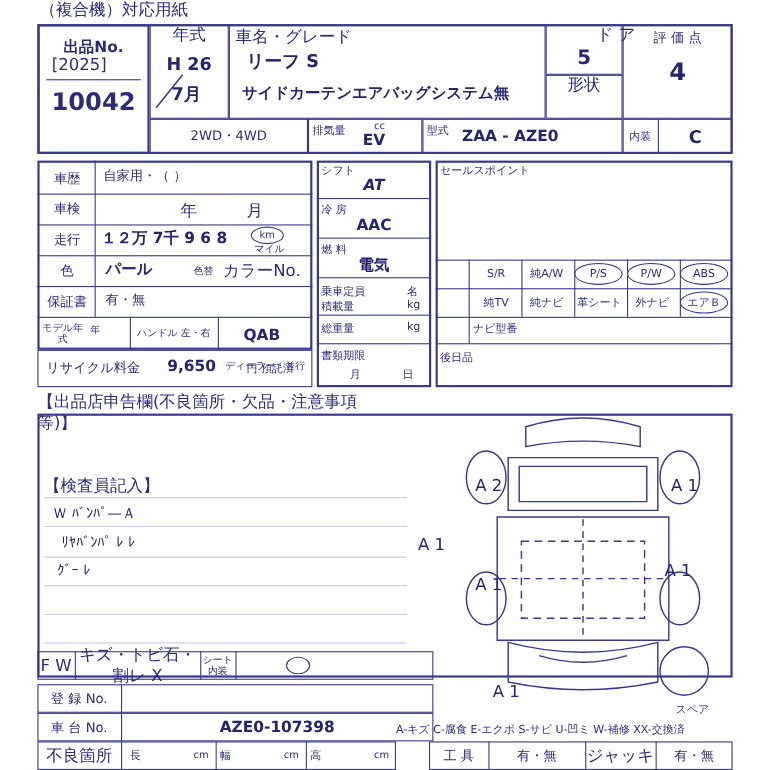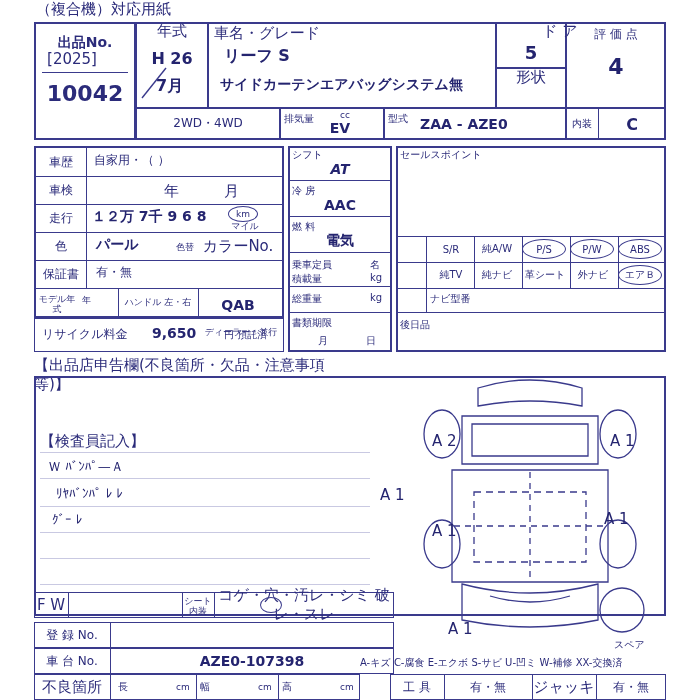--- a/index.html
+++ b/index.html
@@ -236,22 +236,22 @@
   <div class="t f11 hand" style="left:604px;top:510px;width:30px;height:16px;">A 1</div>
   <div class="t f11 hand" style="left:380px;top:486px;width:30px;height:16px;">A 1</div>
   <div class="t f11 hand" style="left:448px;top:620px;width:30px;height:16px;">A 1</div>
   <div class="t f10" style="left:614px;top:638px;width:50px;height:14px;">スペア</div>
 
   <div class="bx" style="left:34px;top:592px;width:360px;height:26px;"></div>
   <div class="vline" style="left:68px;top:592px;height:26px;"></div>
   <div class="vline" style="left:182px;top:592px;height:26px;"></div>
   <div class="vline" style="left:214px;top:592px;height:26px;"></div>
   <div class="t f11 ctr" style="left:34px;top:594px;width:34px;height:22px;">F W</div>
+  <div class="t f11 ctr" style="left:68px;top:594px;width:114px;height:22px;">キズ・トビ石・割レ X</div>
   <div class="t f9 ctr" style="left:182px;top:594px;width:32px;height:22px;line-height:10px;padding-top:2px;">シート内装</div>
-  <div class="t f11 ctr" style="left:214px;top:594px;width:180px;height:22px;">コゲ・穴・汚レ・シミ 破レ・スレ</div>
   <div class="t oval" style="left:260px;top:597px;width:22px;height:16px;"></div>
 
   <div class="bx" style="left:34px;top:622px;width:360px;height:26px;"></div>
   <div class="vline" style="left:110px;top:622px;height:52px;"></div>
   <div class="t f12 ctr" style="left:34px;top:624px;width:76px;height:22px;">登 録 No.</div>
   <div class="t f12 ctr hand" style="left:110px;top:624px;width:284px;height:22px;"></div>
 
   <div class="bx" style="left:34px;top:648px;width:360px;height:26px;"></div>
   <div class="t f12 ctr" style="left:34px;top:650px;width:76px;height:22px;">車 台 No.</div>
   <div class="t f14 bold ctr hand" style="left:110px;top:650px;width:284px;height:22px;">AZE0-107398</div>

